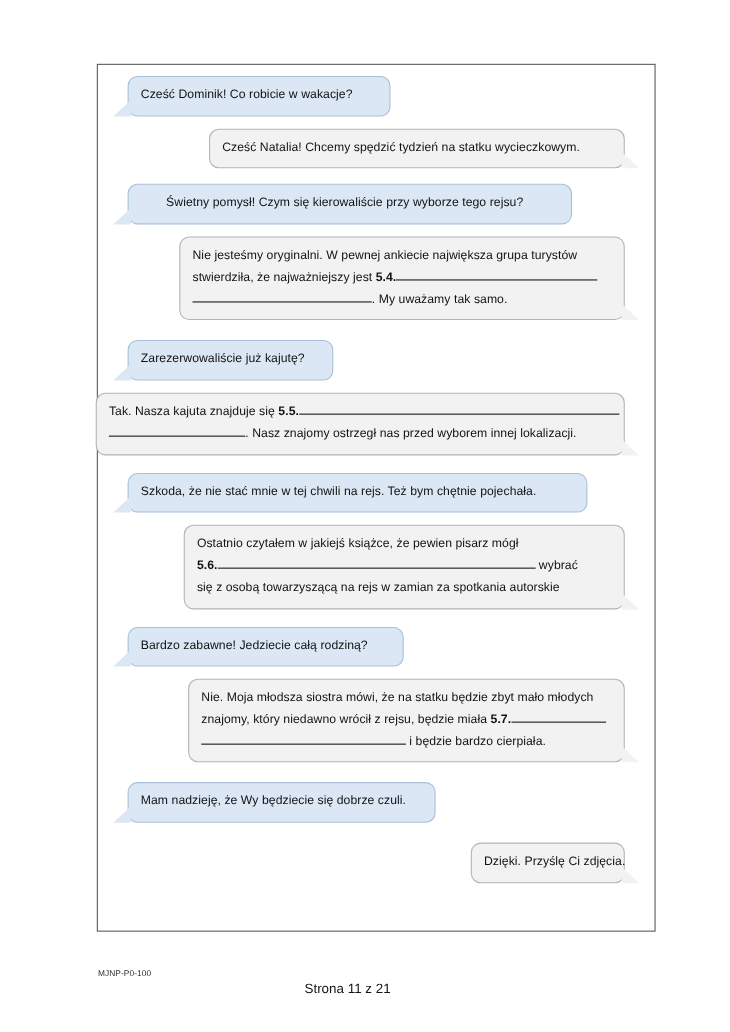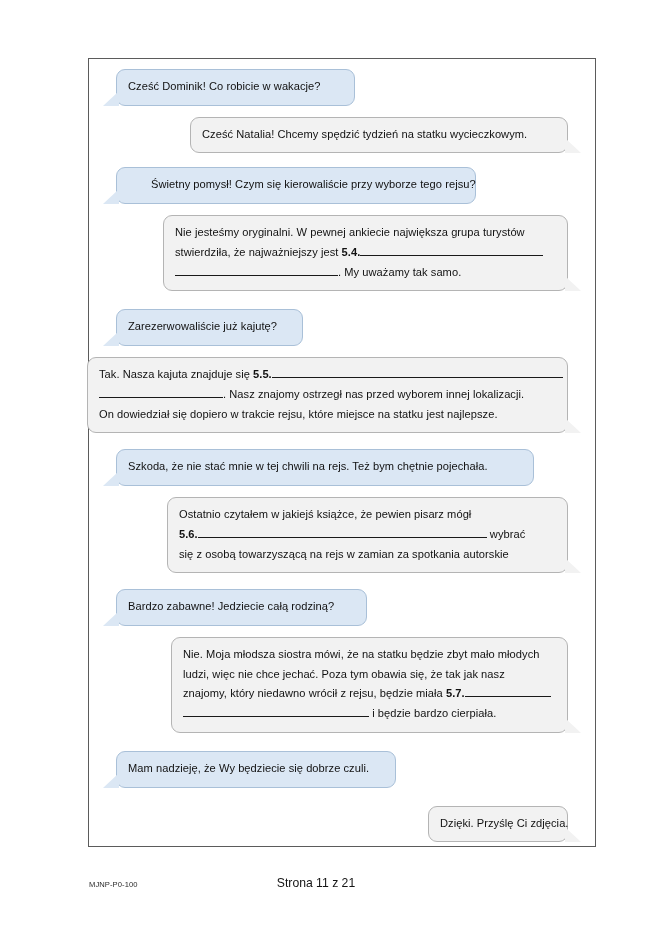--- a/index.html
+++ b/index.html
@@ -126,21 +126,21 @@
     display: inline-block;
     border-bottom: 1px solid #1a1a1a;
     vertical-align: baseline;
     height: 1.05em;
   }
   b, .num { font-weight: bold; }
 
   
   .w-b1 { width: 239px; }
   .w-b2 { width: 378px; }
-  .w-b3 { width: 360px; padding-left: 34px; }
+  .w-b3 { width: 404px; padding-left: 34px; }
   .w-b4 { width: 405px; }
   .w-b5 { width: 187px; }
   .w-b6 { width: 481px; }
   .w-b7 { width: 418px; }
   .w-b8 { width: 401px; }
   .w-b9 { width: 251px; }
   .w-b10 { width: 397px; }
   .w-b11 { width: 280px; }
   .w-b12 { width: 140px; }
 
@@ -165,21 +165,21 @@
     position: absolute;
     left: 89px;
     top: 4px;
     font-size: 7.6px;
     color: #2b2b2b;
     letter-spacing: 0.01em;
   }
   .footer .pageno {
     position: absolute;
     left: 0;
-    top: 0;
+    top: 16px;
     width: 632px;
     text-align: center;
     font-size: 12.2px;
     color: #141414;
   }
 </style>
 </head>
 <body>
 
 <div class="page">
@@ -210,21 +210,20 @@
         </div>
         <div class="row left r-b5">
           <div class="bubble incoming w-b5" id="msg-5">
             <div class="line"><span>Zarezerwowaliście już kajutę?</span></div>
           </div>
         </div>
         <div class="row right r-b6">
           <div class="bubble outgoing w-b6" id="msg-6">
             <div class="line"><span>Tak. Nasza kajuta znajduje się </span><b class="num">5.5.</b><span class="fill" style="width: 291px;"></span></div>
             <div class="line"><span class="fill" style="width: 124px;"></span><span>. Nasz znajomy ostrzegł nas przed wyborem innej lokalizacji.</span></div>
-            <div class="line"><span>On dowiedział się dopiero w trakcie rejsu, które miejsce na statku jest najlepsze.</span></div>
           </div>
         </div>
         <div class="row left r-b7">
           <div class="bubble incoming w-b7" id="msg-7">
             <div class="line"><span>Szkoda, że nie stać mnie w tej chwili na rejs. Też bym chętnie pojechała.</span></div>
           </div>
         </div>
         <div class="row right r-b8">
           <div class="bubble outgoing w-b8" id="msg-8">
             <div class="line"><span>Ostatnio czytałem w jakiejś książce, że pewien pisarz mógł</span></div>
@@ -233,21 +232,20 @@
           </div>
         </div>
         <div class="row left r-b9">
           <div class="bubble incoming w-b9" id="msg-9">
             <div class="line"><span>Bardzo zabawne! Jedziecie całą rodziną?</span></div>
           </div>
         </div>
         <div class="row right r-b10">
           <div class="bubble outgoing w-b10" id="msg-10">
             <div class="line"><span>Nie. Moja młodsza siostra mówi, że na statku będzie zbyt mało młodych</span></div>
-            <div class="line"><span>ludzi, więc nie chce jechać. Poza tym obawia się, że tak jak nasz</span></div>
             <div class="line"><span>znajomy, który niedawno wrócił z rejsu, będzie miała </span><b class="num">5.7.</b><span class="fill" style="width: 86px;"></span></div>
             <div class="line"><span class="fill" style="width: 186px;"></span><span> i będzie bardzo cierpiała.</span></div>
           </div>
         </div>
         <div class="row left r-b11">
           <div class="bubble incoming w-b11" id="msg-11">
             <div class="line"><span>Mam nadzieję, że Wy będziecie się dobrze czuli.</span></div>
           </div>
         </div>
         <div class="row right r-b12">

